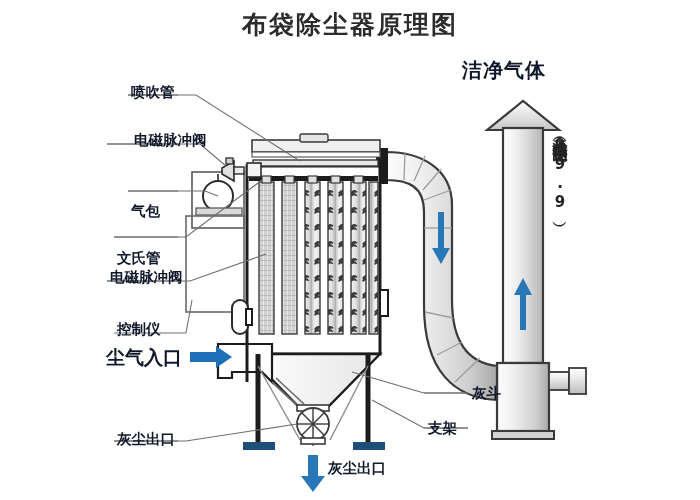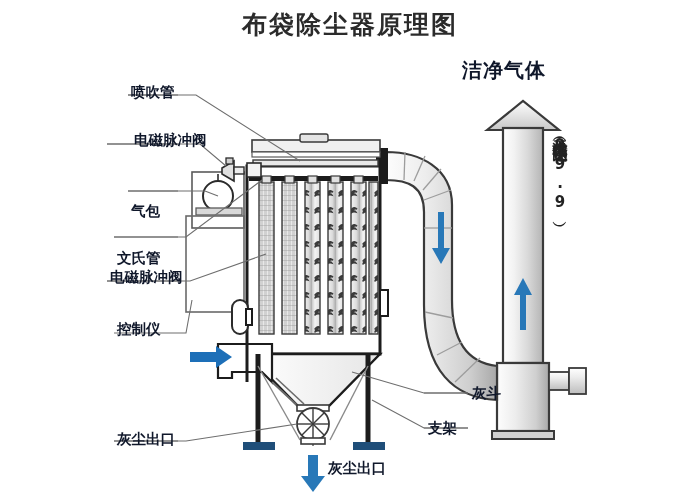--- a/index.html
+++ b/index.html
@@ -262,20 +262,21 @@
 
   <div id="stack-vtext">干净气体（除尘达99.9）</div>
 
   <div class="lbl lbl-dark l-pen" style="left:131px;top:85px;">喷吹管</div>
   <div class="lbl lbl-dark l-pen" style="left:110px;top:133px;margin-left:24px;">电磁脉冲阀</div>
   <div class="lbl lbl-dark l-pen" style="left:131px;top:180px;margin-top:24px;">气包</div>
   <div class="lbl lbl-dark l-pen" style="left:117px;top:226px;margin-top:25px;">文氏管</div>
   <div class="lbl lbl-dark l-pen" style="left:110px;top:270px;">电磁脉冲阀</div>
   <div class="lbl lbl-dark l-pen" style="left:117px;top:322px;">控制仪</div>
 
+  <div class="lbl lbl-red l-pen big" style="left:106px;top:348px;">尘气入口</div>
 
   <div class="lbl lbl-dark l-pen" style="left:428px;top:386px;margin-left:44px;">灰斗</div>
   <div class="lbl lbl-dark l-pen" style="left:428px;top:421px;">支架</div>
 
   <div class="lbl lbl-dark l-pen" style="left:117px;top:432px;">灰尘出口</div>
   <div class="lbl lbl-dark l-pen" style="left:328px;top:461px;">灰尘出口</div>
 
 </div>
 
 </body></html>

